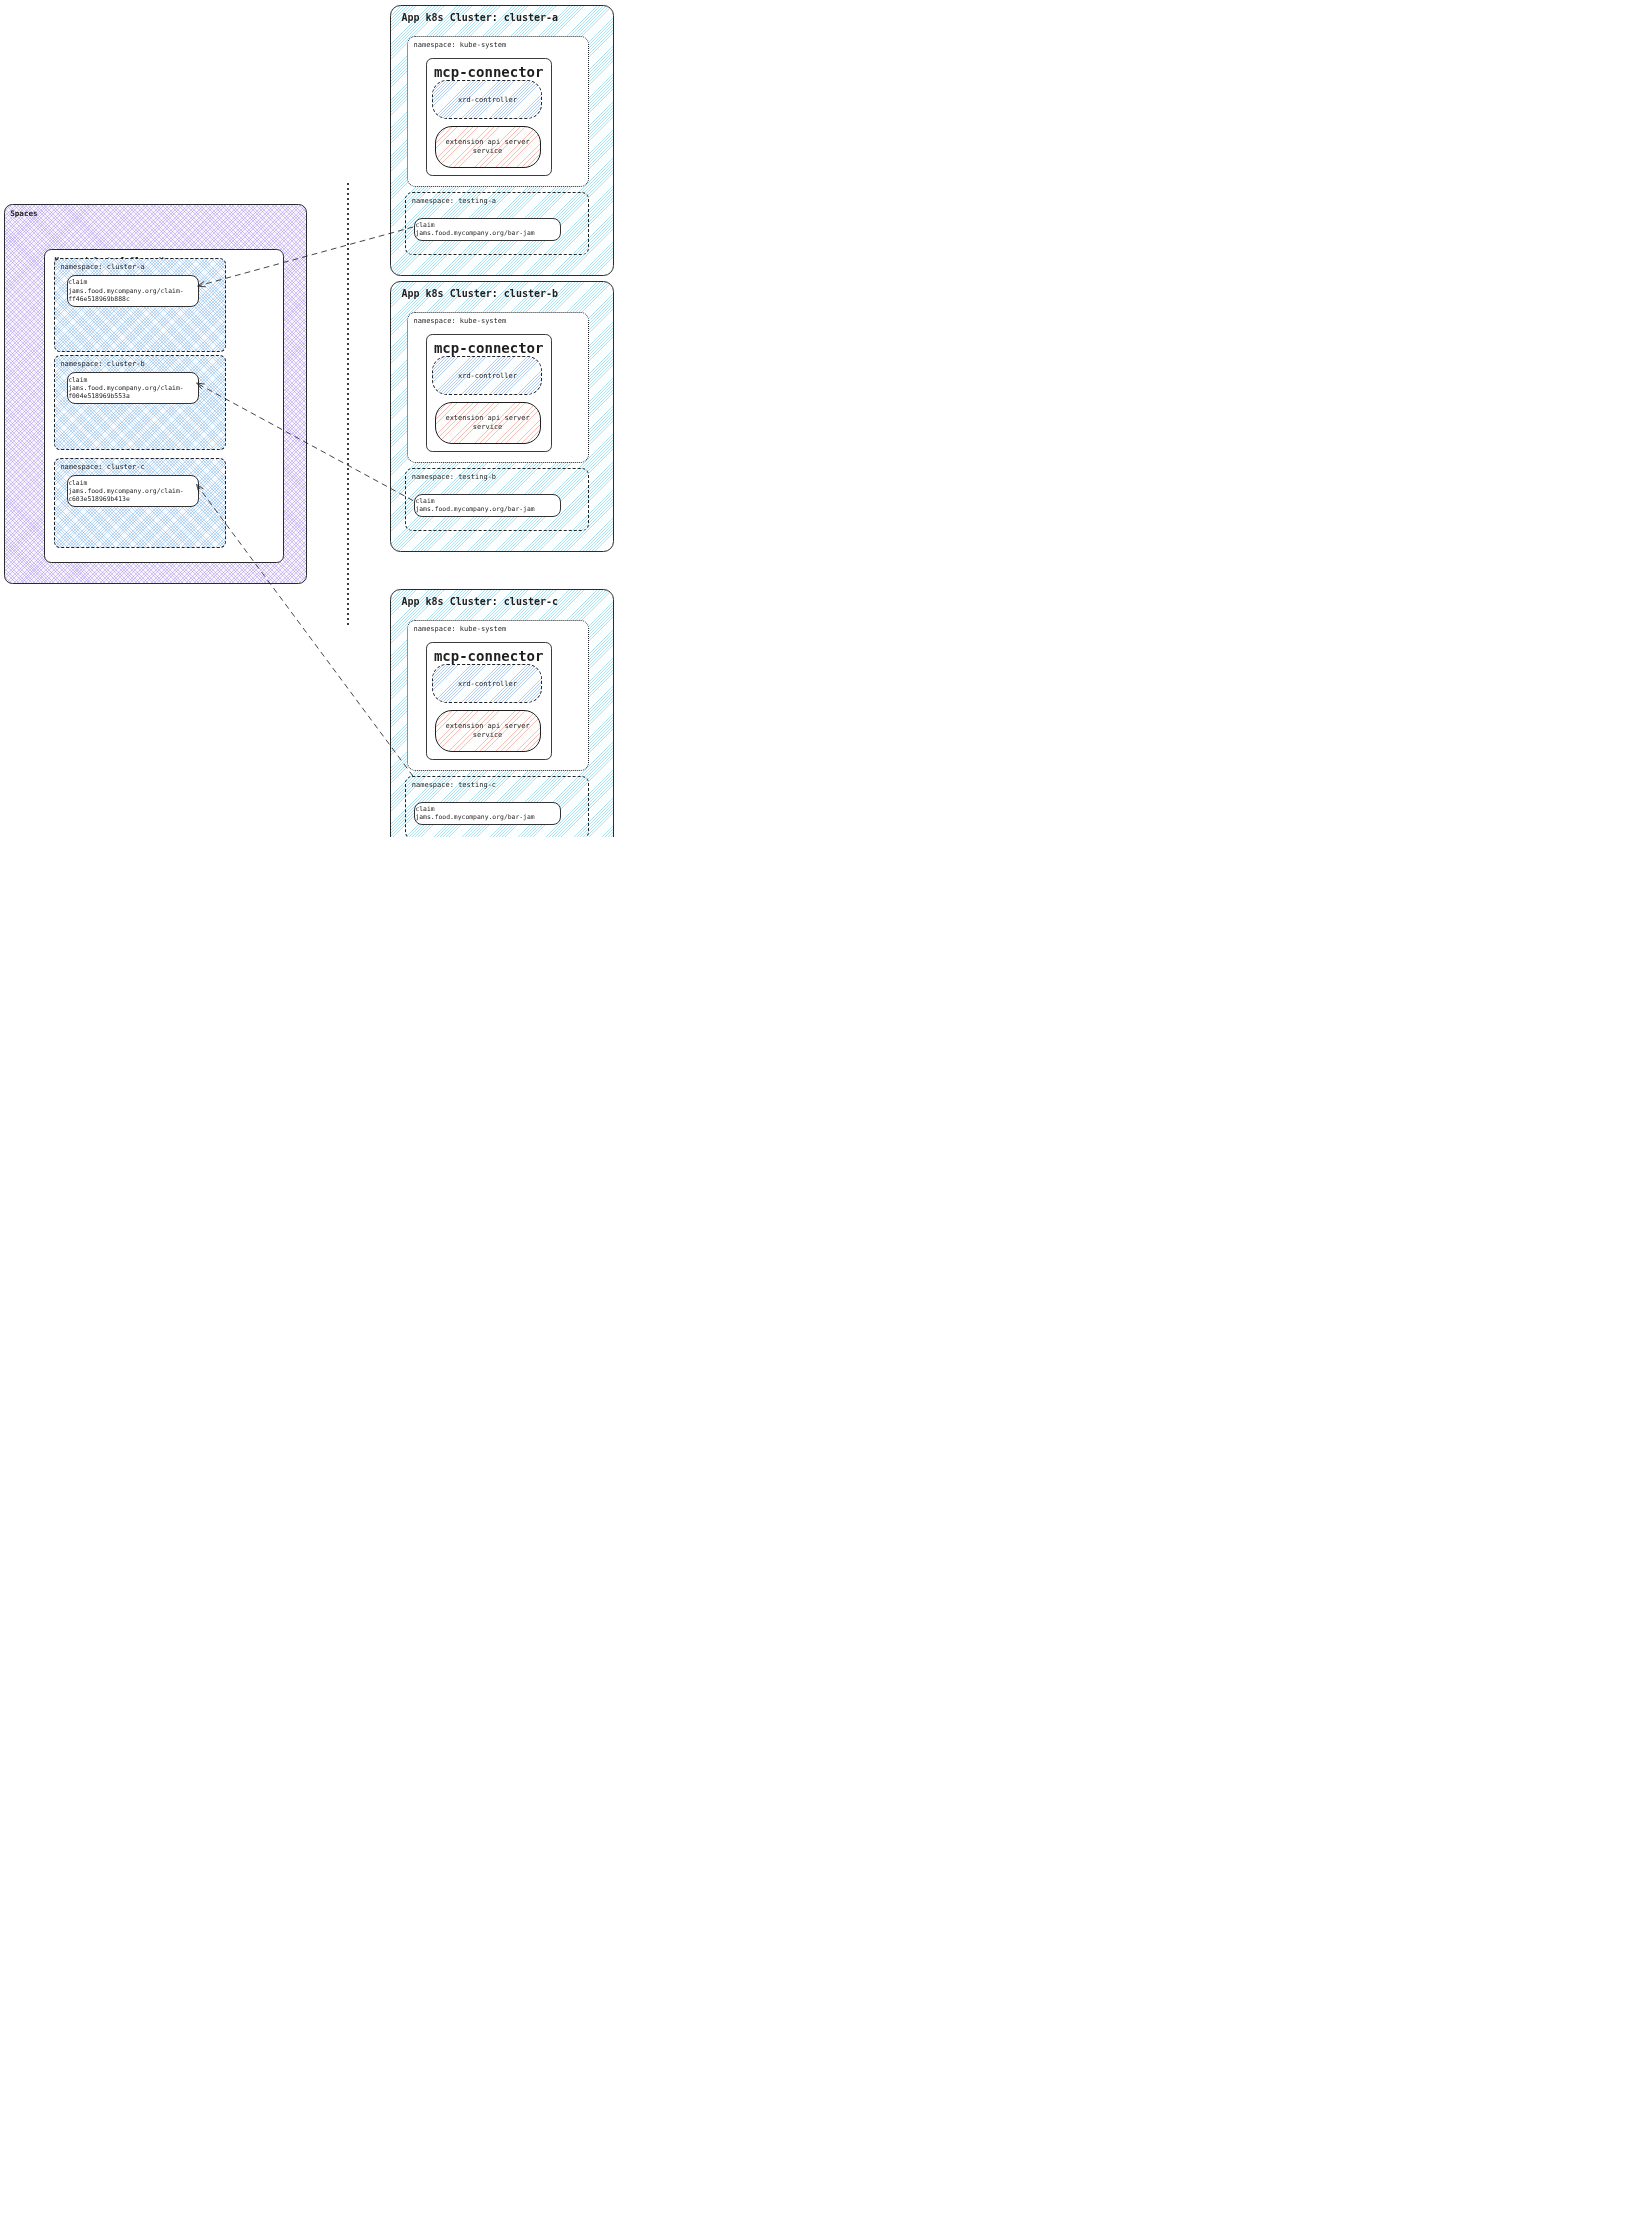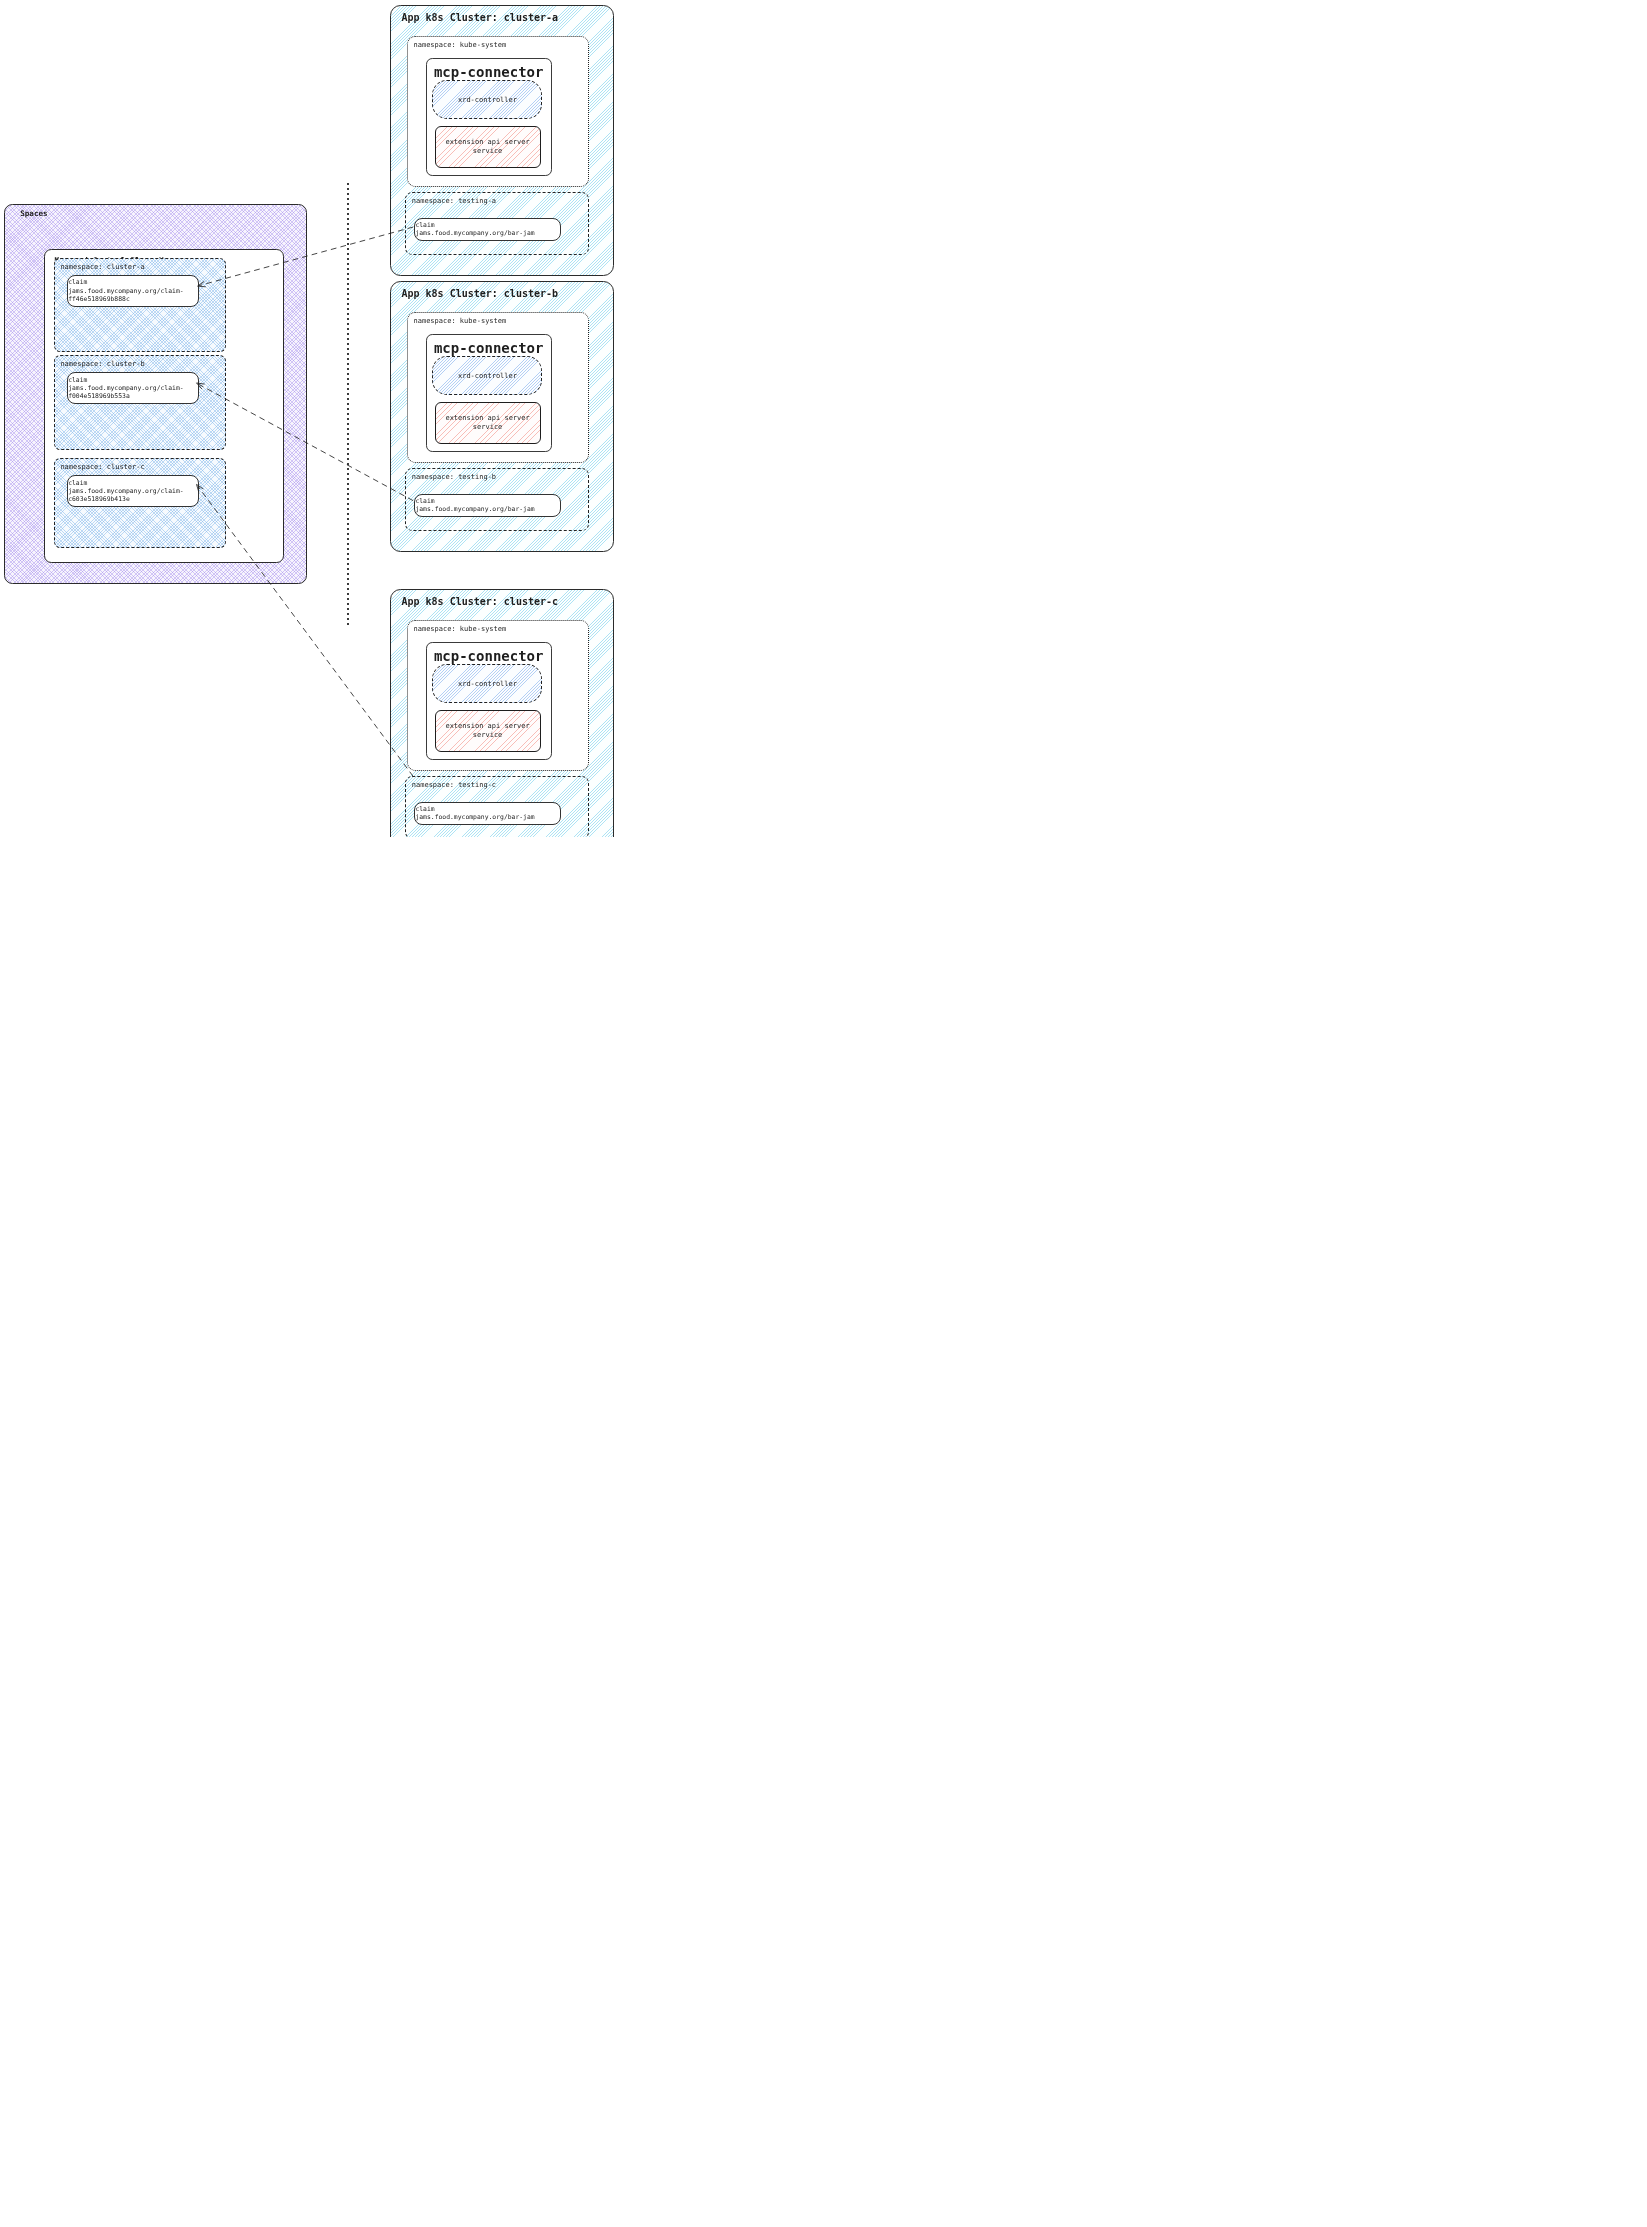--- a/index.html
+++ b/index.html
@@ -28,21 +28,21 @@
     background-color:#fbfdff;
     background-image:repeating-linear-gradient(135deg, rgba(122,170,235,0.55) 0 0.5px, transparent 0.5px 2.2px);
   }
   .hatch-red{
     background-color:#fffcfc;
     background-image:repeating-linear-gradient(135deg, rgba(243,148,138,0.60) 0 0.5px, transparent 0.5px 3.7px);
   }
   
   .spaces{position:absolute;left:4.2px;top:204px;width:301px;height:378px;
     border:0.9px solid #2b2b2b;border-radius:8.4px;}
-  .spaces-label{position:absolute;left:15px;top:4.2px;font-size:7.6px;font-weight:600;}
+  .spaces-label{position:absolute;left:5px;top:4.2px;font-size:7.6px;font-weight:600;}
   .mcpx{position:absolute;left:39px;top:44px;width:238px;height:312px;background:#ffffff;
     border:0.8px solid #2b2b2b;border-radius:7.3px;}
   .mcpx-title{position:absolute;left:9.4px;top:5.8px;font-size:7.9px;font-weight:600;}
   .ns{position:absolute;left:8.4px;width:162px;border:1px dashed #222;border-radius:6.3px;padding-left:8px;}
   .ns-a{top:7.9px;height:92px;}
   .ns-b{top:105px;height:93px;}
   .ns-c{top:208px;height:88px;}
   .ns-label{position:absolute;left:5.8px;top:3.7px;font-size:7px;}
   .claim{background:#ffffff;border:0.7px solid #333;border-radius:8px;text-align:left;
     font-size:6.4px;line-height:8.4px;}
@@ -59,21 +59,21 @@
     border:1.3px dotted #222;border-radius:8.4px;}
   .box-label{position:absolute;left:5.8px;top:3.7px;font-size:7px;}
   .mcpc{position:absolute;left:18px;top:21px;width:124px;height:116px;background:#ffffff;
     border:0.7px solid #3a3a3a;border-radius:6.3px;}
   .mcpc-title{position:absolute;left:0;top:4.7px;width:100%;text-align:center;
     font-size:14px;font-weight:600;}
   .xrd{position:absolute;left:5.8px;top:21px;width:108px;height:37px;
     border:1.2px dashed #222;border-radius:15px;
     display:flex;align-items:center;justify-content:center;font-size:7px;}
   .ext{position:absolute;left:7.9px;top:67px;width:104px;height:40px;
-    border:1.3px solid #1e1e1e;border-radius:6px;
+    border:1.3px solid #1e1e1e;border-radius:17px;
     display:flex;flex-direction:column;align-items:center;justify-content:center;
     font-size:7px;line-height:9px;}
   .testing{position:absolute;left:14px;top:186px;width:182px;height:61px;
     border:1.2px dashed #222;border-radius:7.3px;}
   .claim-right{position:absolute;left:8.4px;top:24.6px;width:145px;padding:2.1px 0;}
   
   .arrows{position:absolute;left:0;top:0;width:618px;height:837px;pointer-events:none;}
   .arrow-line{stroke:#222;stroke-width:1.6;fill:none;stroke-dasharray:11 8;}
   .arrow-head{stroke:#222;stroke-width:1.6;fill:none;stroke-linecap:round;}
 </style>

